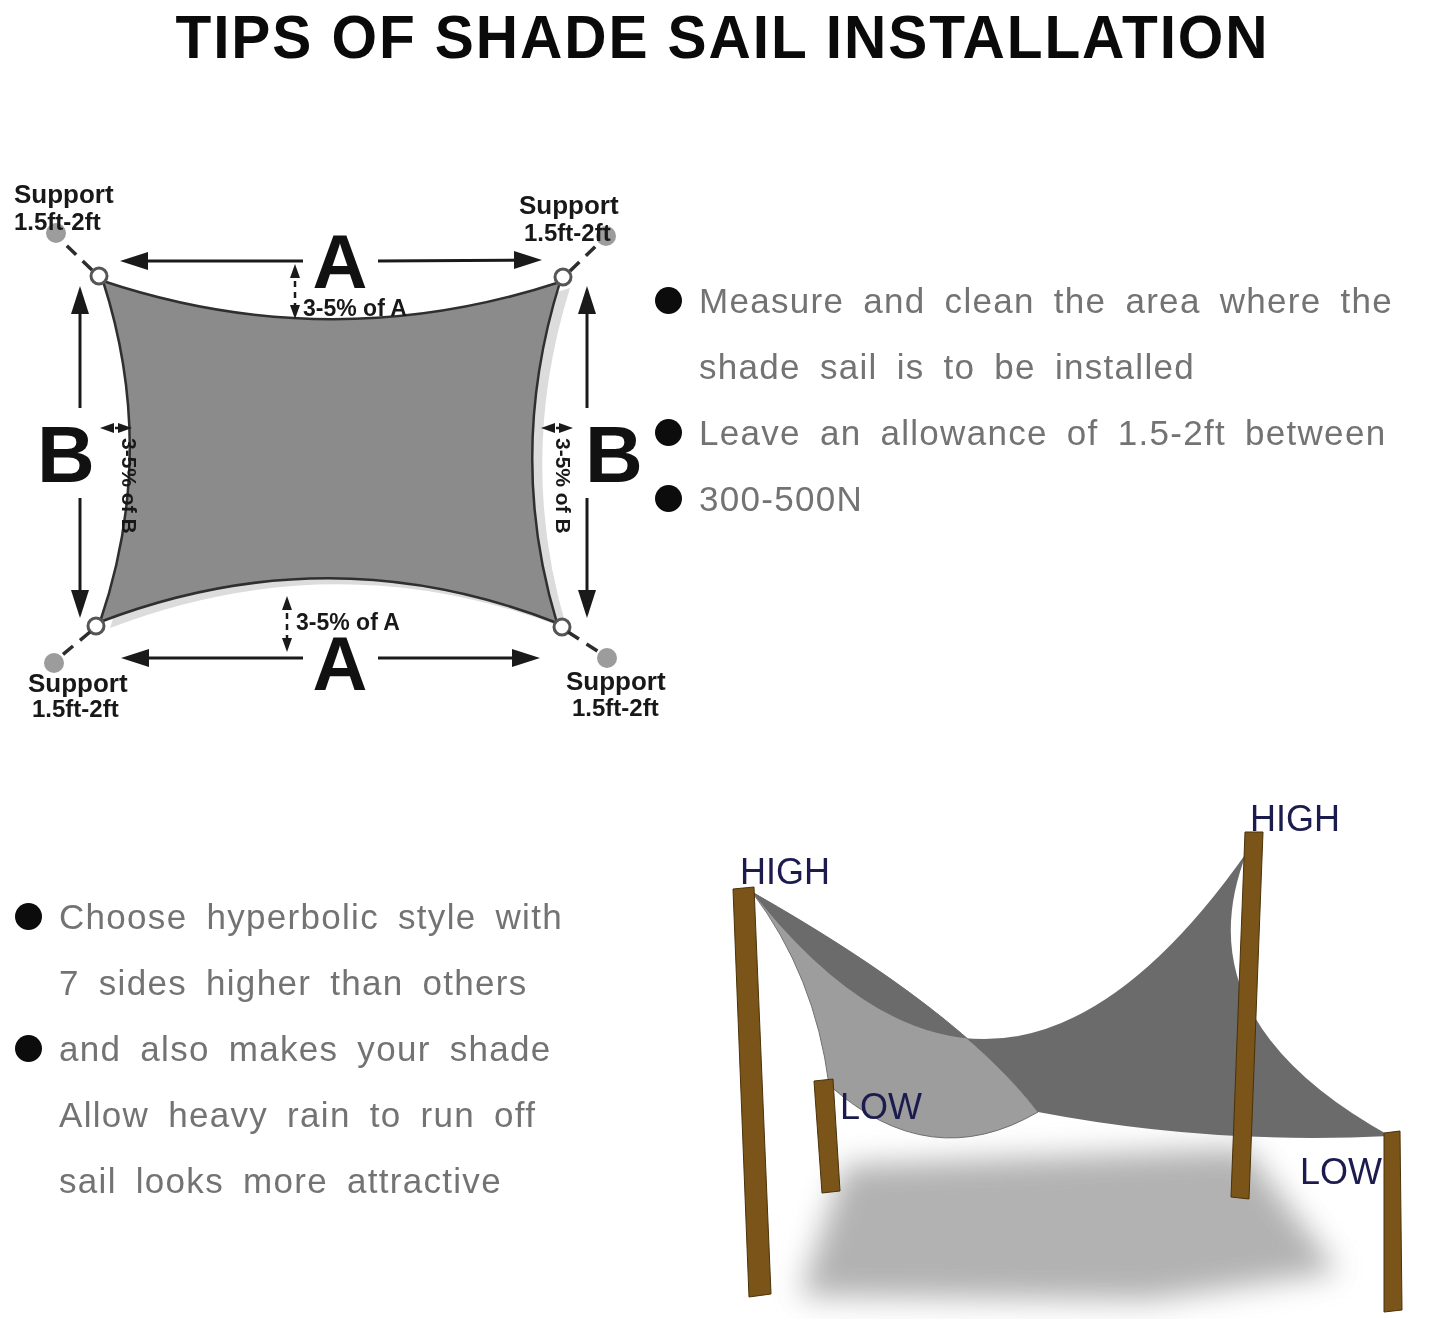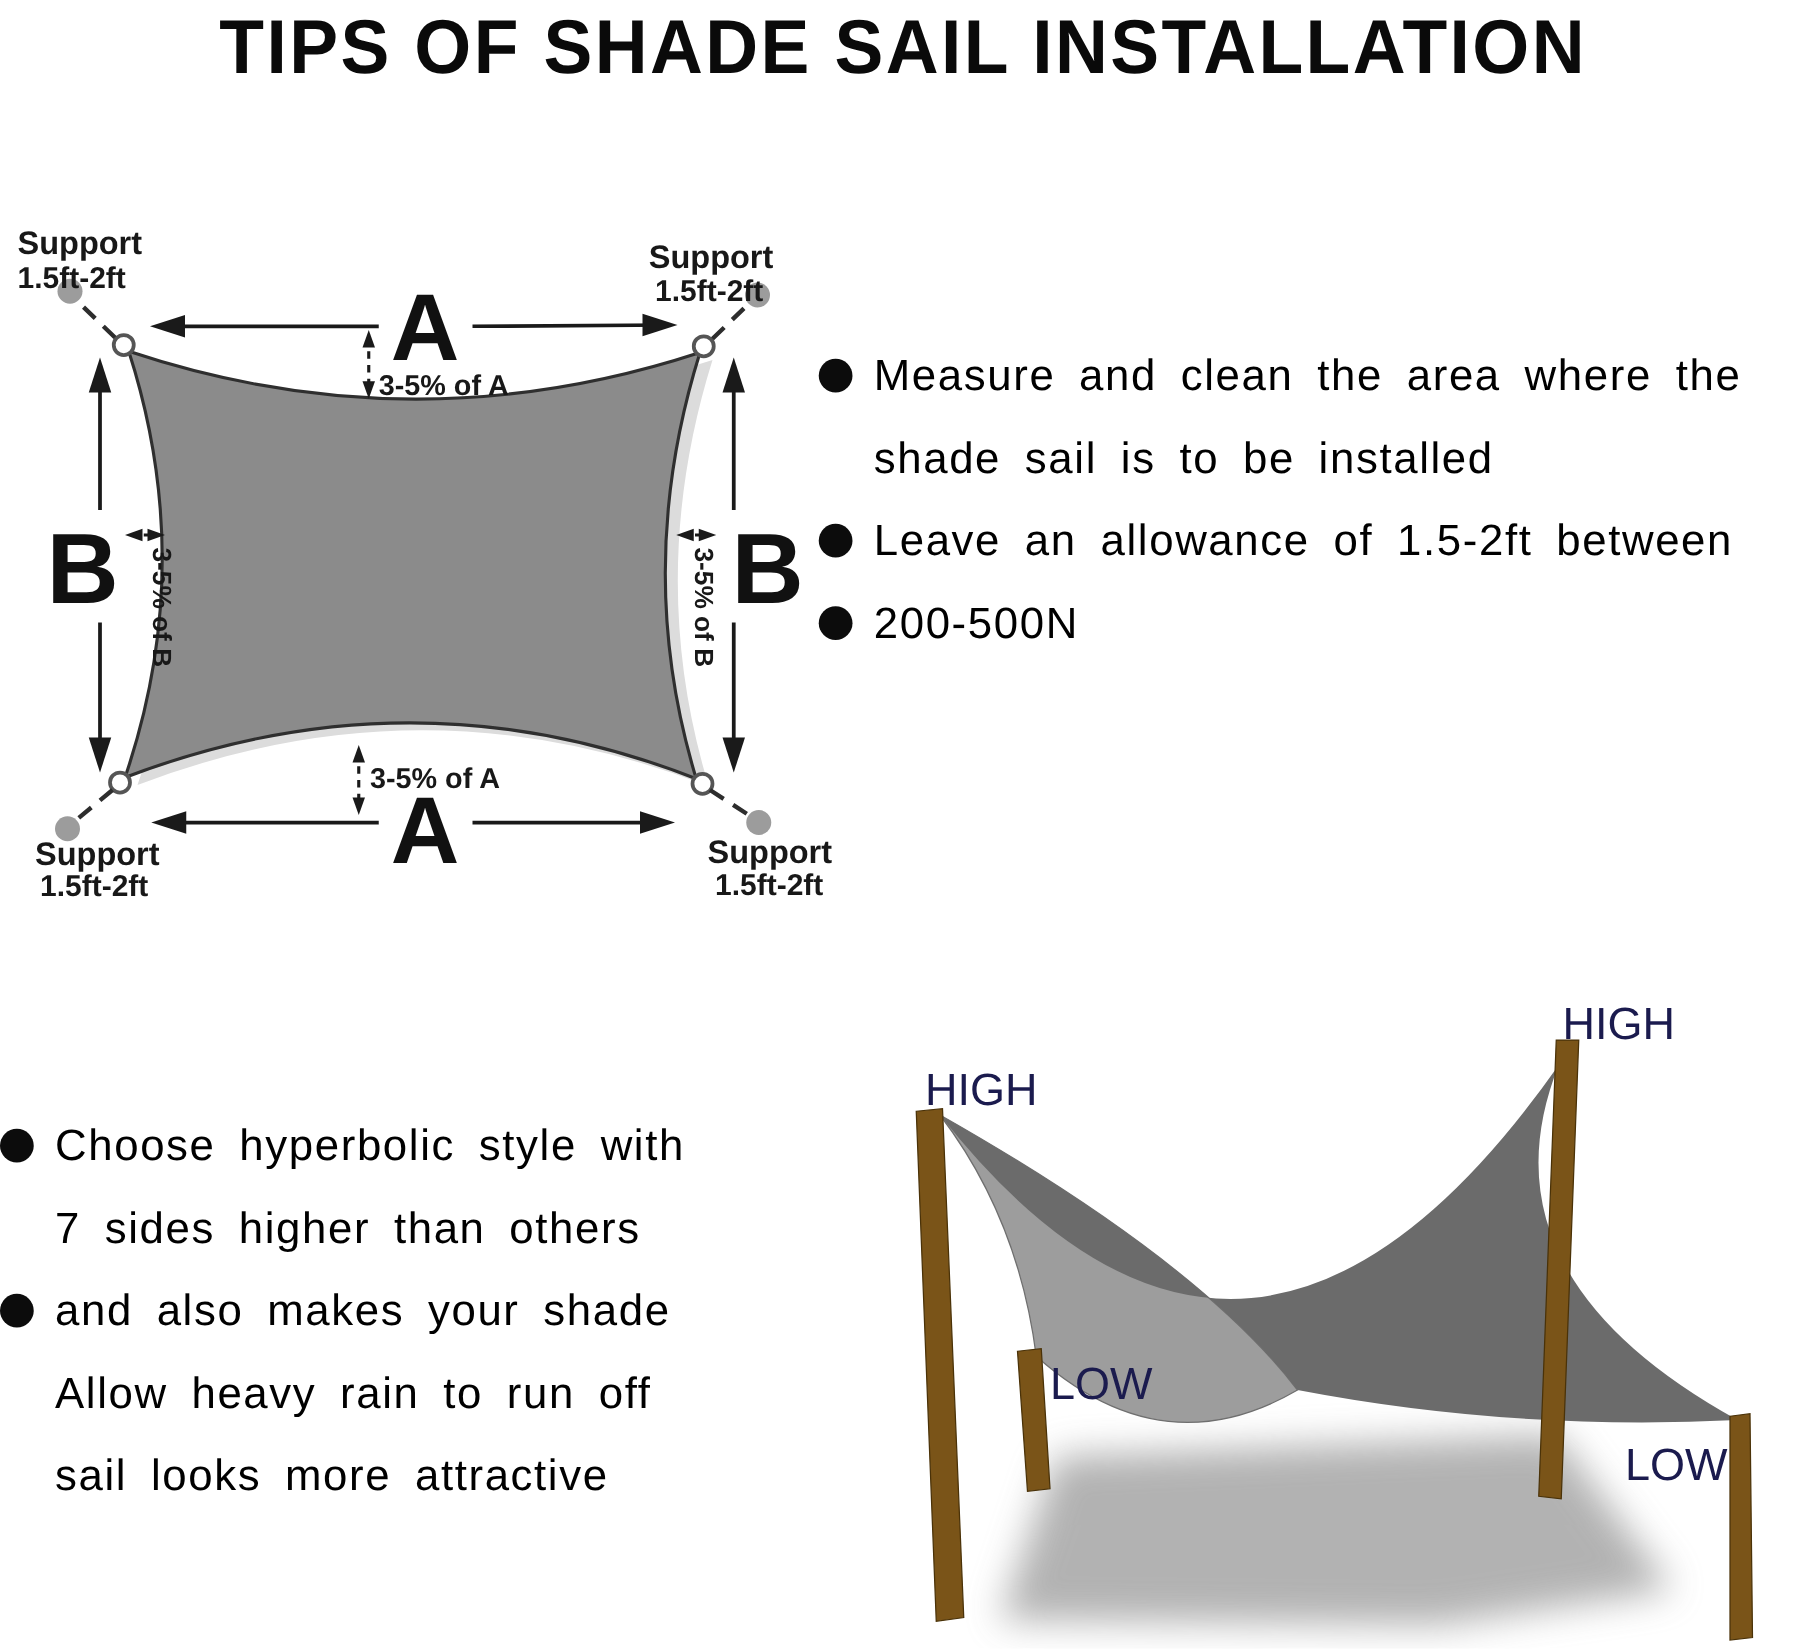--- a/index.html
+++ b/index.html
@@ -9,30 +9,30 @@
   }
   .page-title{
     position:absolute;top:2px;left:0;width:1445px;text-align:center;
     font-size:61px;font-weight:bold;letter-spacing:2px;color:#0a0a0a;
     transform:scaleX(0.96);transform-origin:center;
     font-family:"Liberation Sans",sans-serif;white-space:nowrap;
   }
   svg.layer{position:absolute;left:0;top:0;}
   .tips{position:absolute;z-index:2;}
   .tips-right{left:655px;top:268px;width:780px;}
-  .tips-left{left:0;top:884px;width:640px;}
+  .tips-left{left:15px;top:884px;width:640px;}
   .tip{display:flex;align-items:flex-start;}
   .bullet-dot{
     flex:0 0 auto;width:27px;height:27px;border-radius:50%;
     background:#0c0c0c;margin-top:19px;margin-right:17px;
   }
   .tip-lines{flex:1 1 auto;}
   .tip-line{
     font-size:35px;line-height:66px;white-space:nowrap;
-    letter-spacing:1.3px;word-spacing:8px;color:#000000;
+    letter-spacing:1.3px;word-spacing:8px;color:#737373;
   }
   .svg-big-letter{font-family:"Liberation Sans",sans-serif;font-weight:bold;fill:#111;}
   .svg-small-bold{font-family:"Liberation Sans",sans-serif;font-weight:bold;fill:#181818;}
   .svg-navy{font-family:"Liberation Sans",sans-serif;fill:#1b1b4e;}
 </style>
 </head>
 <body>
 
 <div class="page-title">TIPS OF SHADE SAIL INSTALLATION</div>
 
@@ -158,21 +158,21 @@
   </div>
   <div class="tip">
     <span class="bullet-dot"></span>
     <div class="tip-lines">
       <div class="tip-line">Leave an allowance of 1.5-2ft between</div>
     </div>
   </div>
   <div class="tip">
     <span class="bullet-dot"></span>
     <div class="tip-lines">
-      <div class="tip-line">200-500N</div>
+      <div class="tip-line">300-500N</div>
     </div>
   </div>
 </div>
 
 <div class="tips tips-left">
   <div class="tip">
     <span class="bullet-dot"></span>
     <div class="tip-lines">
       <div class="tip-line">Choose hyperbolic style with</div>
       <div class="tip-line">7 sides higher than others</div>

